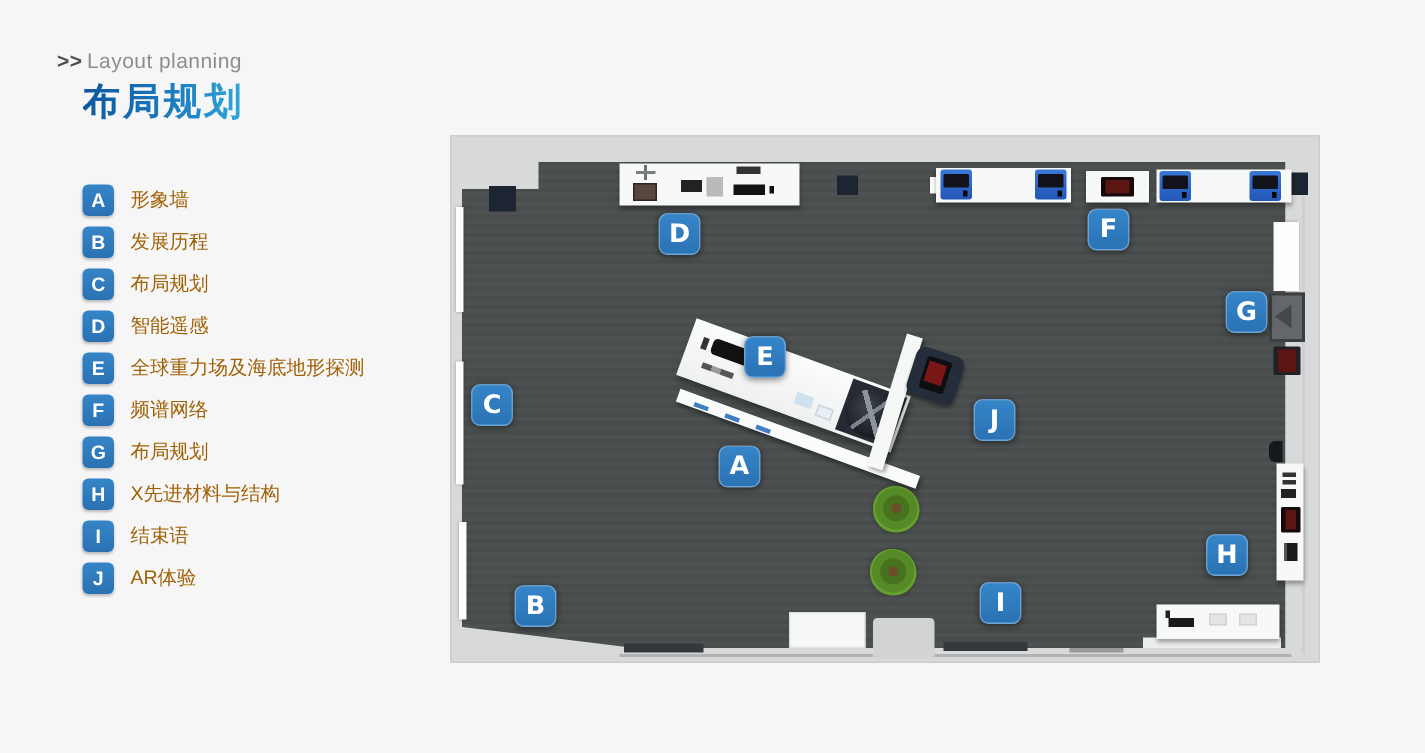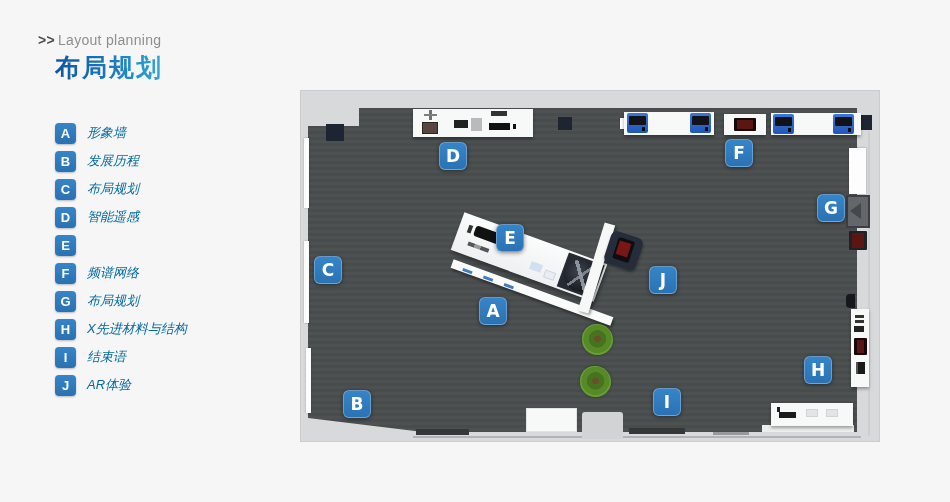--- a/index.html
+++ b/index.html
@@ -27,21 +27,21 @@
   
   .legend { position:absolute; left:55px; top:119px; }
   .lg-row { display:flex; align-items:center; height:28px; }
   .lg-badge {
     width:21px; height:21px; border-radius:4px;
     background:linear-gradient(180deg,#3585c8,#2a71b2);
     color:#fff; font-weight:bold; font-size:13px;
     display:flex; align-items:center; justify-content:center;
     flex:0 0 21px; box-shadow:0 1px 2px rgba(0,0,0,0.25);
   }
-  .lg-label { margin-left:11px; font-size:13px; color:#0369a1;font-style:italic; }
+  .lg-label { margin-left:11px; font-size:13px; color:#a16207; }
 
   
   .plan {
     position:absolute; left:300px; top:90px; width:580px; height:352px;
     background:#d8d9da; border:1px solid #cbcccd;
   }
   .floor {
     position:absolute; left:0; top:0; width:580px; height:352px;
     background:repeating-linear-gradient(0deg,#4d5151 0 3px,#484c4c 3px 6px);
     clip-path:polygon(7px 35px,58px 35px,58px 17px,556px 17px,556px 341px,122px 341px,7px 327px);
@@ -135,20 +135,21 @@
     <div class="lg-row">
       <span class="lg-badge">C</span>
       <span class="lg-label">布局规划</span>
     </div>
     <div class="lg-row">
       <span class="lg-badge">D</span>
       <span class="lg-label">智能遥感</span>
     </div>
     <div class="lg-row">
       <span class="lg-badge">E</span>
+      <span class="lg-label">全球重力场及海底地形探测</span>
     </div>
     <div class="lg-row">
       <span class="lg-badge">F</span>
       <span class="lg-label">频谱网络</span>
     </div>
     <div class="lg-row">
       <span class="lg-badge">G</span>
       <span class="lg-label">布局规划</span>
     </div>
     <div class="lg-row">

